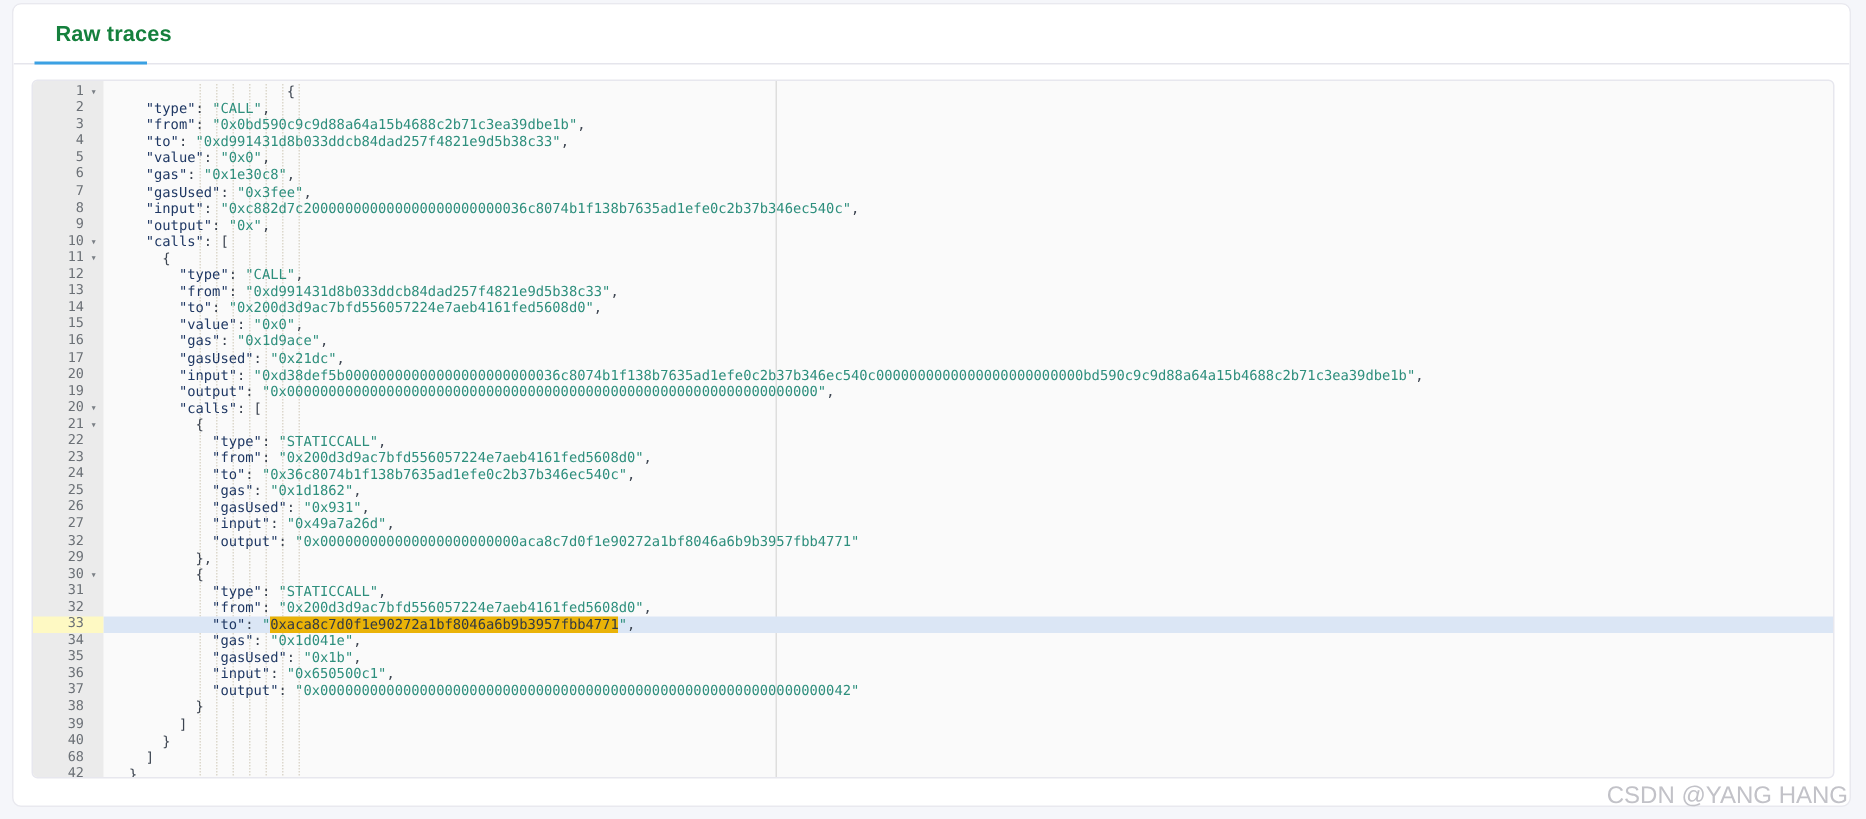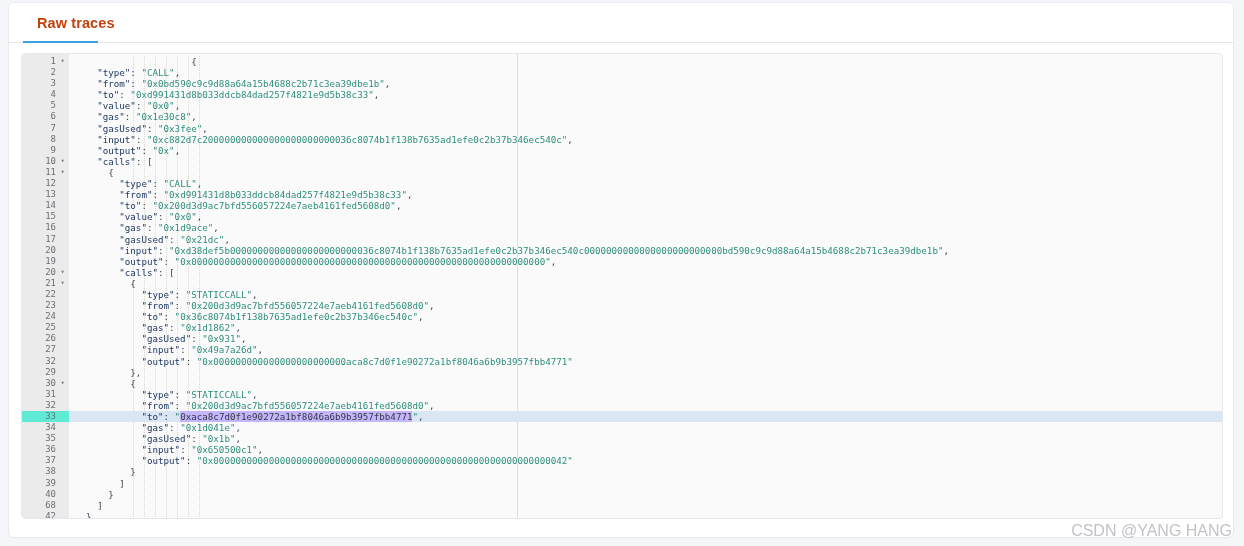--- a/index.html
+++ b/index.html
@@ -48,21 +48,21 @@
     height: 40px;
     display: flex;
     align-items: center;
     padding: 0 12px 0 14px;
     box-sizing: border-box;
     cursor: pointer;
   }
   .tab-label {
     font-size: 14.5px;
     font-weight: bold;
-    color: #c2410c;
+    color: #15803d;
     letter-spacing: 0.1px;
     white-space: nowrap;
   }
   .tab-underline {
     position: absolute;
     left: 14px;
     bottom: -1px;
     width: 75px;
     height: 2px;
     background: #3ba1e3;
@@ -108,21 +108,21 @@
     height: 11.1px;
     line-height: 11.1px;
     position: relative;
     font-family: "DejaVu Sans Mono", monospace;
     font-size: 9px;
     color: #6b7076;
     text-align: right;
     padding-right: 13px;
     box-sizing: border-box;
   }
-  .gline.hl { background: #5eead4; }
+  .gline.hl { background: #fef9c3; }
   .fold {
     position: absolute;
     right: 2px;
     top: 0;
     width: 9px;
     height: 11.1px;
     line-height: 11px;
     text-align: center;
     font-size: 7px;
     color: #7a7f85;
@@ -178,21 +178,21 @@
     top: 0;
     width: 1px;
     height: 100%;
     background: #dededd;
   }
 
   
   .k   { color: #1f3864; }
   .s   { color: #2e8f7d; }
   .p   { color: #3c4450; }
-  .sel { background: #c4b5fd; }
+  .sel { background: #eab308; }
 
   
   .watermark {
     position: absolute;
     right: 12px;
     bottom: 6px;
     font-size: 16px;
     color: #c2c2c8;
     font-family: "Liberation Sans", sans-serif;
     white-space: nowrap;

